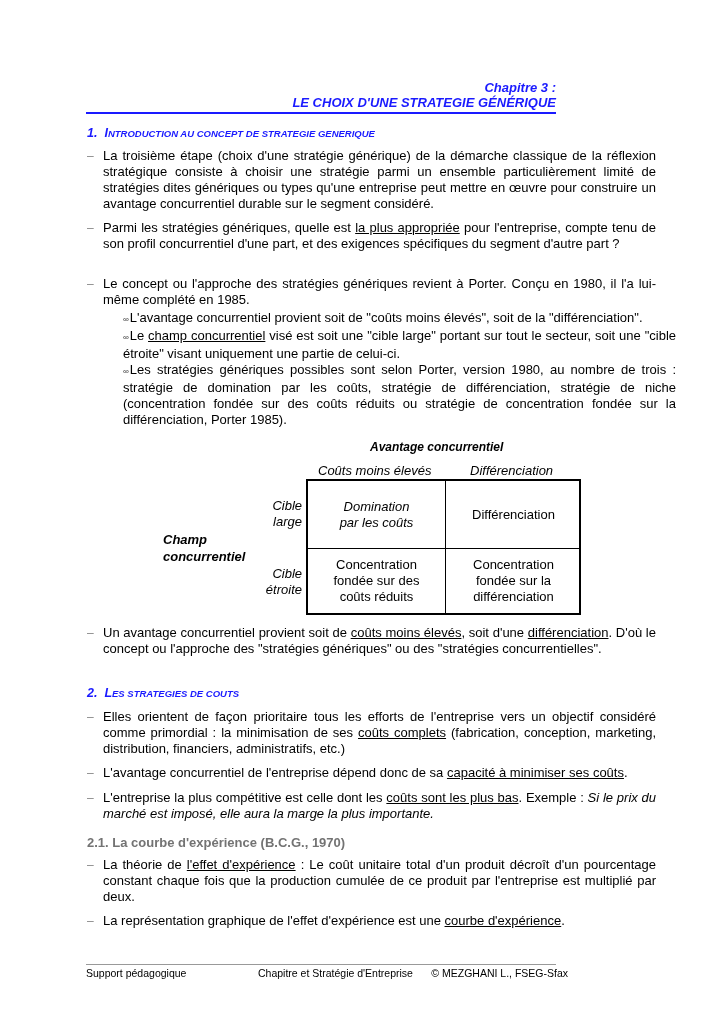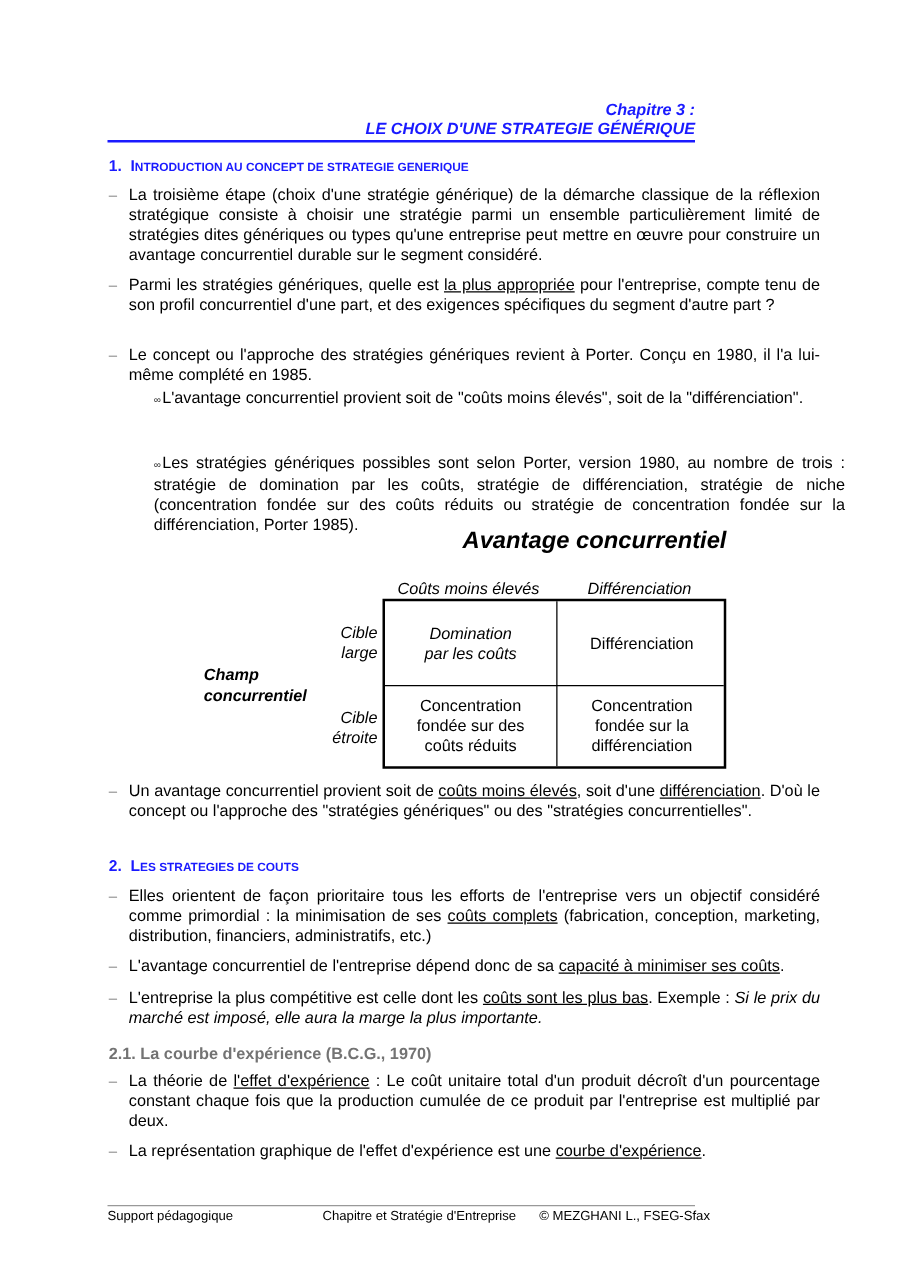--- a/index.html
+++ b/index.html
@@ -2,30 +2,30 @@
 <html><head>
 <meta charset="utf-8">
 <style>
   html, body { margin:0; padding:0; background:#fff; }
   body { width:724px; height:1024px; position:relative; overflow:hidden;
          font-family:"Liberation Sans", sans-serif; color:#000; }
   .page { position:absolute; left:0; top:0; width:624px; height:1024px; }
   .chap { position:absolute; right:68px; top:80px; text-align:right; color:#1a1aff;
           font-weight:bold; font-style:italic; font-size:13px; line-height:15px; }
   .chap-rule { position:absolute; left:86px; right:68px; top:112px; height:2px; background:#1a1aff; }
-  .h1 { position:absolute; left:87px; color:#1a1aff; font-weight:bold; font-size:12.5px; }
+  .h1 { position:absolute; left:87px; color:#1a1aff; font-weight:bold; font-size:12.5px;font-style:italic; }
   .h1 .sc { font-size:9.5px; }
   .h2 { position:absolute; left:87px; color:#737373; font-weight:bold; font-size:13px; }
   .para { position:absolute; left:103px; width:553px; font-size:13px; line-height:16px; text-align:justify; }
   .para.last { text-align-last:left; }
   .dash { position:absolute; left:-16px; top:0; color:#888; font-size:12px; }
   .sub { position:absolute; left:103px; width:553px; font-size:13px; line-height:16px; text-align:justify;margin-left:20px; }
   .sub .inf { font-size:8px; color:#333; margin-right:1px; }
   u { text-decoration:underline; }
-  .matrix-title { position:absolute; left:370px; top:422px; font-weight:bold; font-style:italic; font-size:19px; }
+  .matrix-title { position:absolute; left:370px; top:440px; font-weight:bold; font-style:italic; font-size:12px; }
   .col-h { position:absolute; top:463px; font-style:italic; font-size:13px; }
   .row-h { position:absolute; text-align:right; font-style:italic; font-size:13px; line-height:16px; width:50px; }
   .champ { position:absolute; left:163px; top:531px; font-weight:bold; font-style:italic; font-size:13px; line-height:17px; }
   .grid { position:absolute; left:306px; top:479px; width:275px; height:136px; border:2px solid #000; box-sizing:border-box; }
   .cell { position:absolute; display:flex; align-items:center; justify-content:center; text-align:center; font-size:13px; line-height:16px; box-sizing:border-box; }
   .vline { position:absolute; left:137px; top:0; width:1px; height:100%; background:#000; }
   .hline { position:absolute; left:0; top:67px; width:100%; height:1px; background:#000; }
   .foot-rule { position:absolute; left:86px; right:68px; top:964px; height:1px; background:#999; }
   .foot { position:absolute; top:967px; font-size:10.5px; }
 </style>
@@ -54,20 +54,23 @@
     <span>Parmi les stratégies génériques, quelle est </span><u>la plus appropriée</u><span> pour l'entreprise, compte tenu de son profil concurrentiel d'une part, et des exigences spécifiques du segment d'autre part ?</span>
   </div>
 
   <div class="para last" style="top:276px;">
     <span class="dash">–</span>
     <span>Le concept ou l'approche des stratégies génériques revient à Porter. Conçu en 1980, il l'a lui-même complété en 1985.</span>
   </div>
 
   <div class="sub" style="top:310px;">
     <span class="inf">∞</span><span>L'avantage concurrentiel provient soit de "coûts moins élevés", soit de la "différenciation".</span>
+  </div>
+  <div class="sub last" style="top:328px;">
+    <span class="inf">∞</span><span>Le </span><u>champ concurrentiel</u><span> visé est soit une "cible large" portant sur tout le secteur, soit une "cible étroite" visant uniquement une partie de celui-ci.</span>
   </div>
   <div class="sub last" style="top:362px; text-align-last:left;">
     <span class="inf">∞</span><span>Les stratégies génériques possibles sont selon Porter, version 1980, au nombre de trois : stratégie de domination par les coûts, stratégie de différenciation, stratégie de niche (concentration fondée sur des coûts réduits ou stratégie de concentration fondée sur la différenciation, Porter 1985).</span>
   </div>
 
   <div class="matrix-title">Avantage concurrentiel</div>
   <div class="col-h" style="left:318px;">Coûts moins élevés</div>
   <div class="col-h" style="left:470px;">Différenciation</div>
 
   <div class="row-h" style="left:252px; top:498px;">

